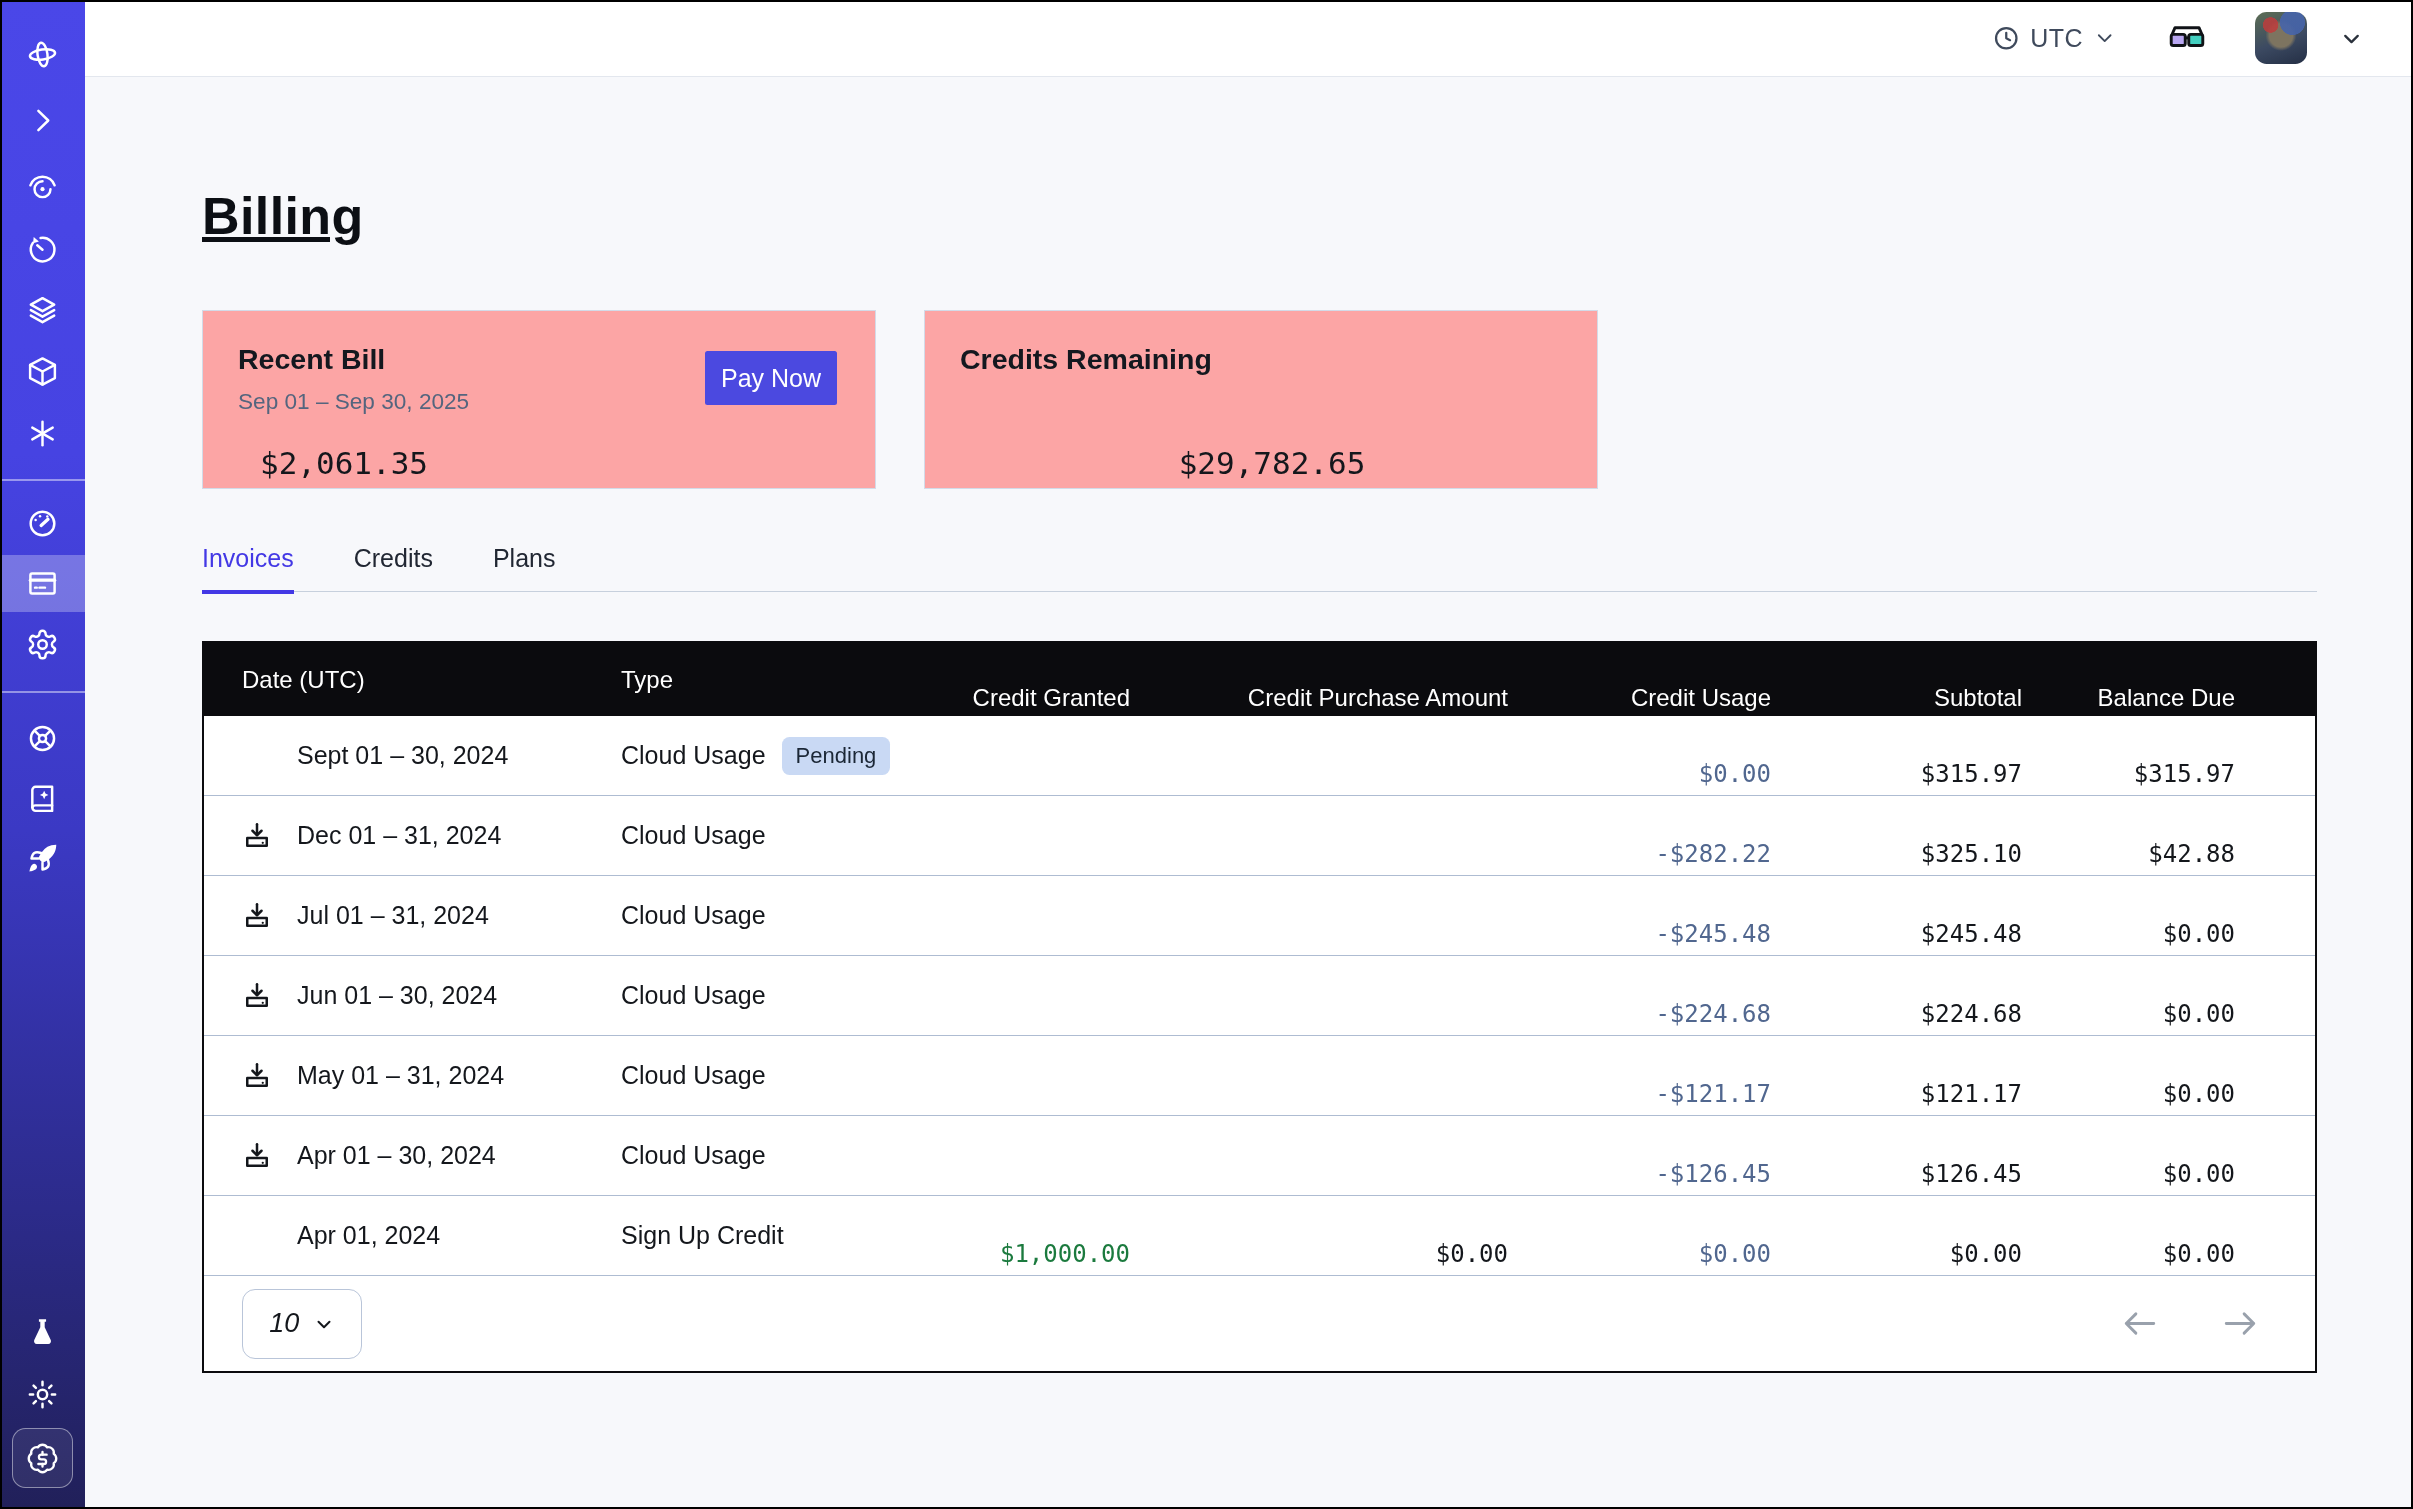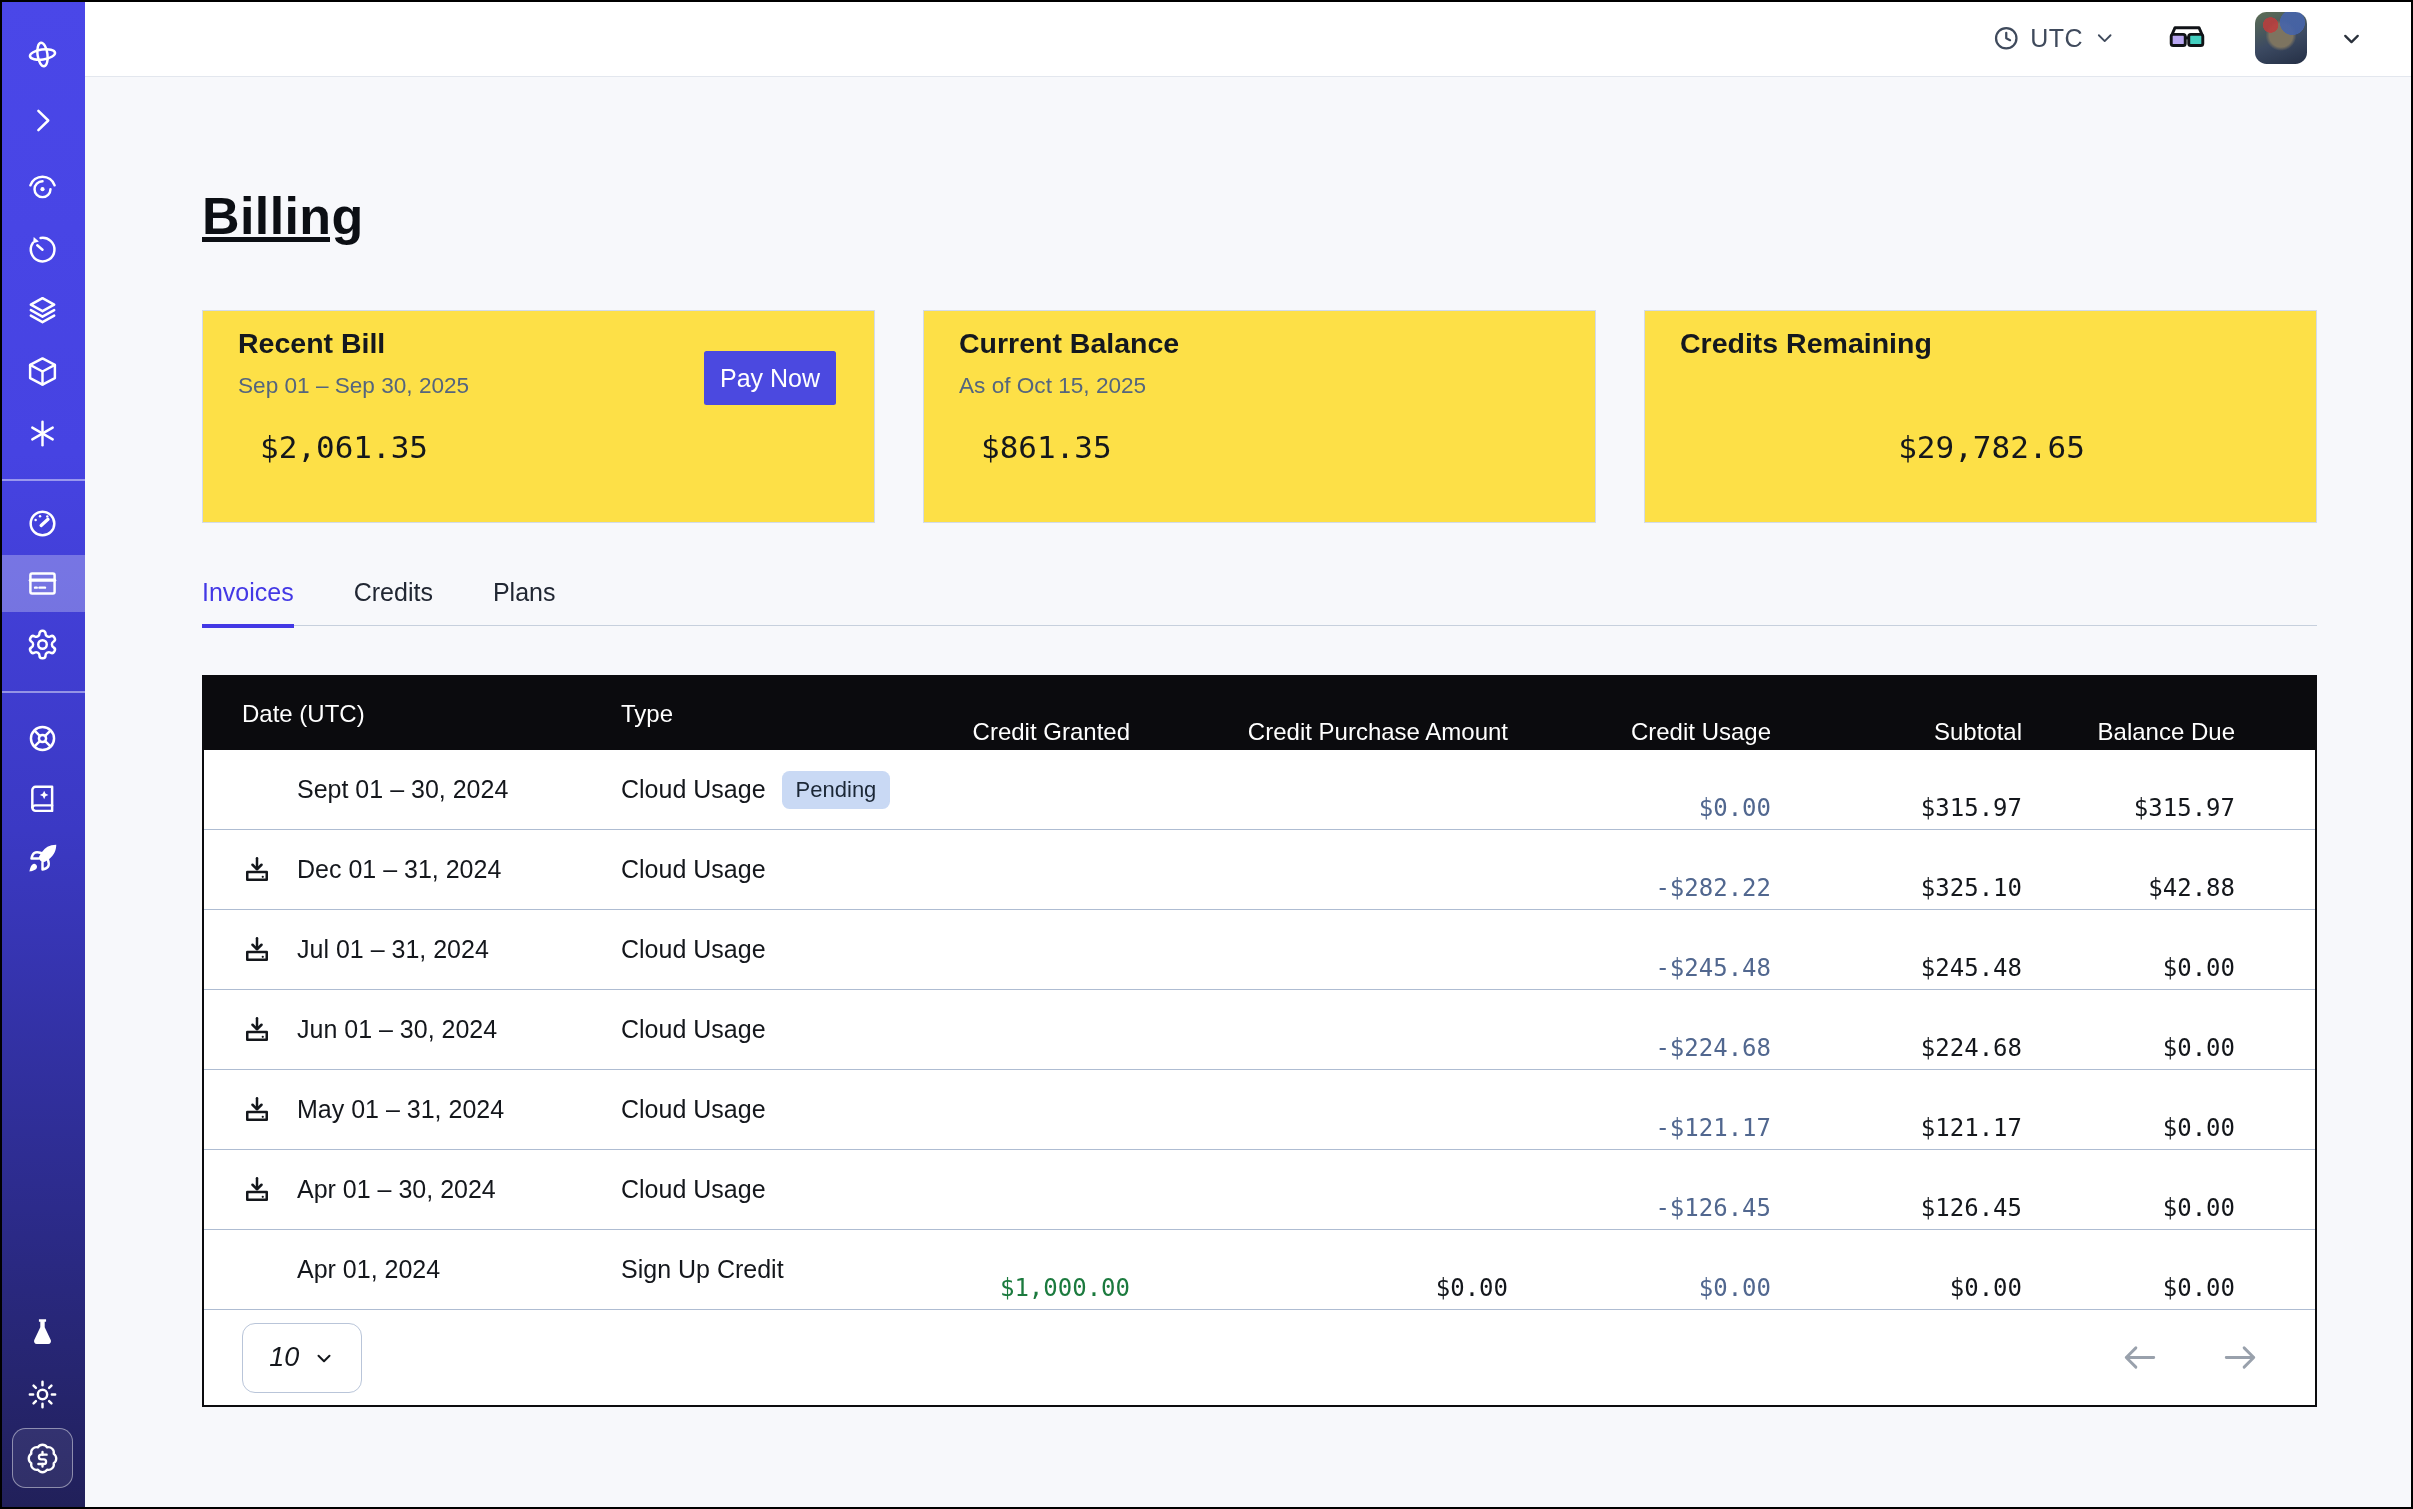--- a/index.html
+++ b/index.html
@@ -51,22 +51,22 @@
   }
   .caret{cursor:pointer;display:flex;align-items:center;}
   .caret svg{width:25px;height:25px;stroke:#2A313C;fill:none;stroke-width:2.2;stroke-linecap:round;stroke-linejoin:round;}
 
   
   .main{position:absolute;left:85px;top:77px;right:0;padding:109px 96px 0 117px;}
   .page-title{font-size:52px;font-weight:700;color:#0C0F14;letter-spacing:0.4px;text-decoration:underline;}
 
   .cards{display:flex;gap:48px;margin-top:64px;}
   .card{
-    width:674px;height:213px;background:#fde047;border:1.7px solid #D3DBE8;
-    padding:16px 35px;position:relative;
+    width:674px;height:179px;background:#fca5a5;border:1.7px solid #D3DBE8;
+    padding:32px 35px;position:relative;
   }
   .card-title{font-size:28.5px;font-weight:700;color:#14181F;}
   .card-sub{font-size:22.6px;color:#54657E;margin-top:13.4px;min-height:27px;}
   .card-amount{font-family:"DejaVu Sans Mono", monospace;font-size:31px;color:#14171C;margin-top:28.5px;margin-left:22px;}
   .card.no-sub .card-amount{margin-top:69px;text-align:center;}
   .pay-btn{
     position:absolute;right:38px;top:40px;width:132px;height:54px;background:#4B49E0;color:#fff;
     border:none;font-size:25px;font-family:"Liberation Sans",sans-serif;cursor:pointer;border-radius:2.5px;
   }
 
@@ -264,25 +264,20 @@
 <main class="main">
   <h1 class="page-title">Billing</h1>
 
   <section class="cards">
     <div class="card">
       <div class="card-title">Recent Bill</div>
       <div class="card-sub">Sep 01 – Sep 30, 2025</div>
       <div class="card-amount">$2,061.35</div>
       <button class="pay-btn">Pay Now</button>
     </div>
-    <div class="card">
-      <div class="card-title">Current Balance</div>
-      <div class="card-sub">As of Oct 15, 2025</div>
-      <div class="card-amount">$861.35</div>
-    </div>
     <div class="card no-sub">
       <div class="card-title">Credits Remaining</div>
       <div class="card-amount">$29,782.65</div>
     </div>
   </section>
 
   <nav class="tabs">
     <div class="tab active">Invoices</div>
     <div class="tab">Credits</div>
     <div class="tab">Plans</div>

